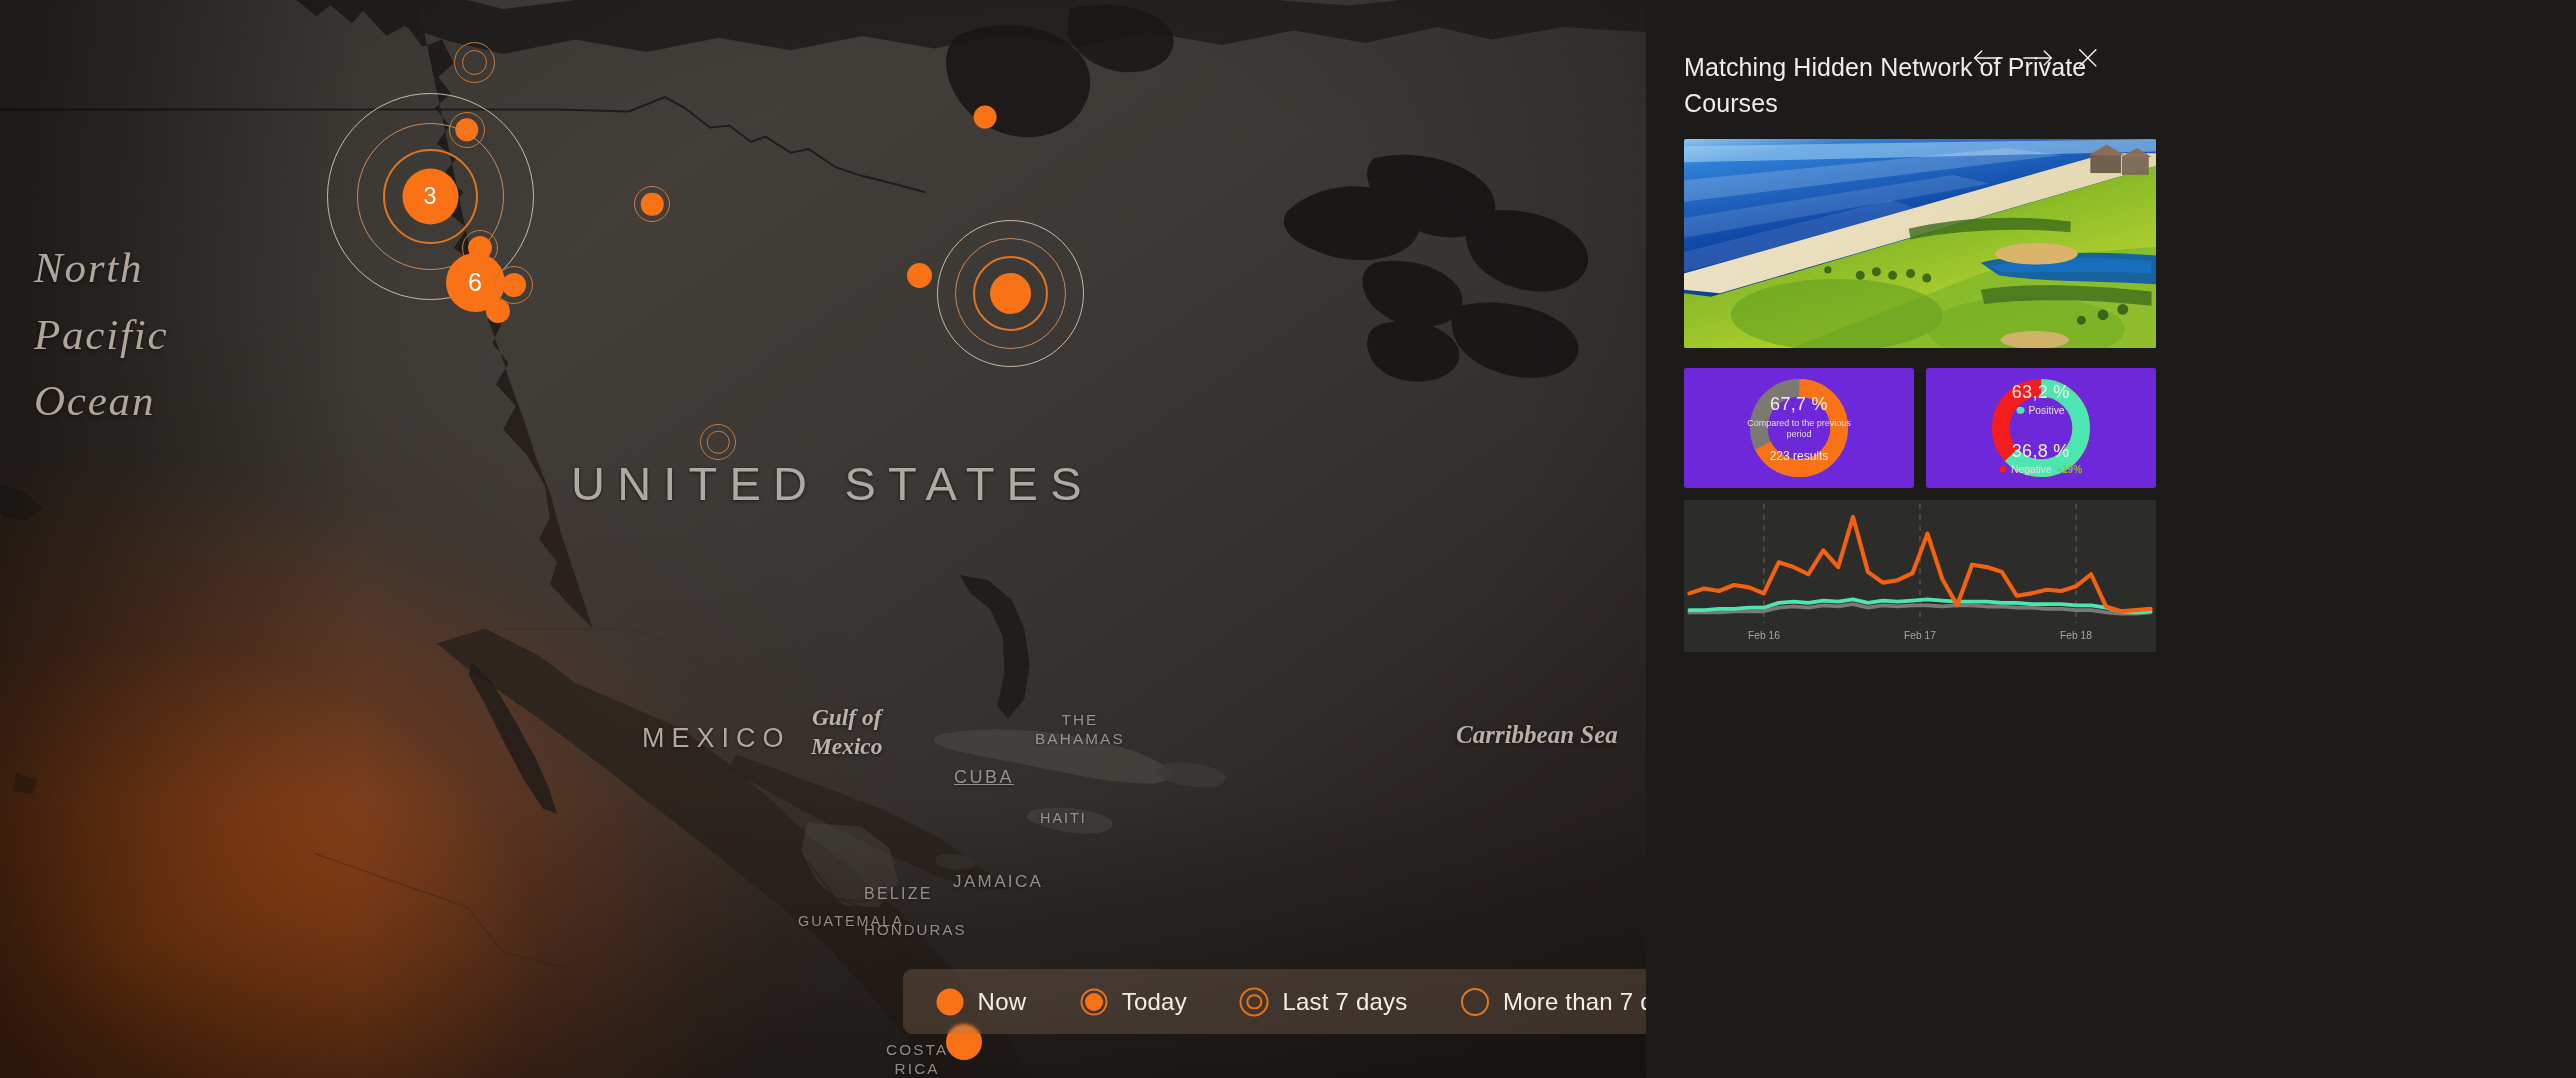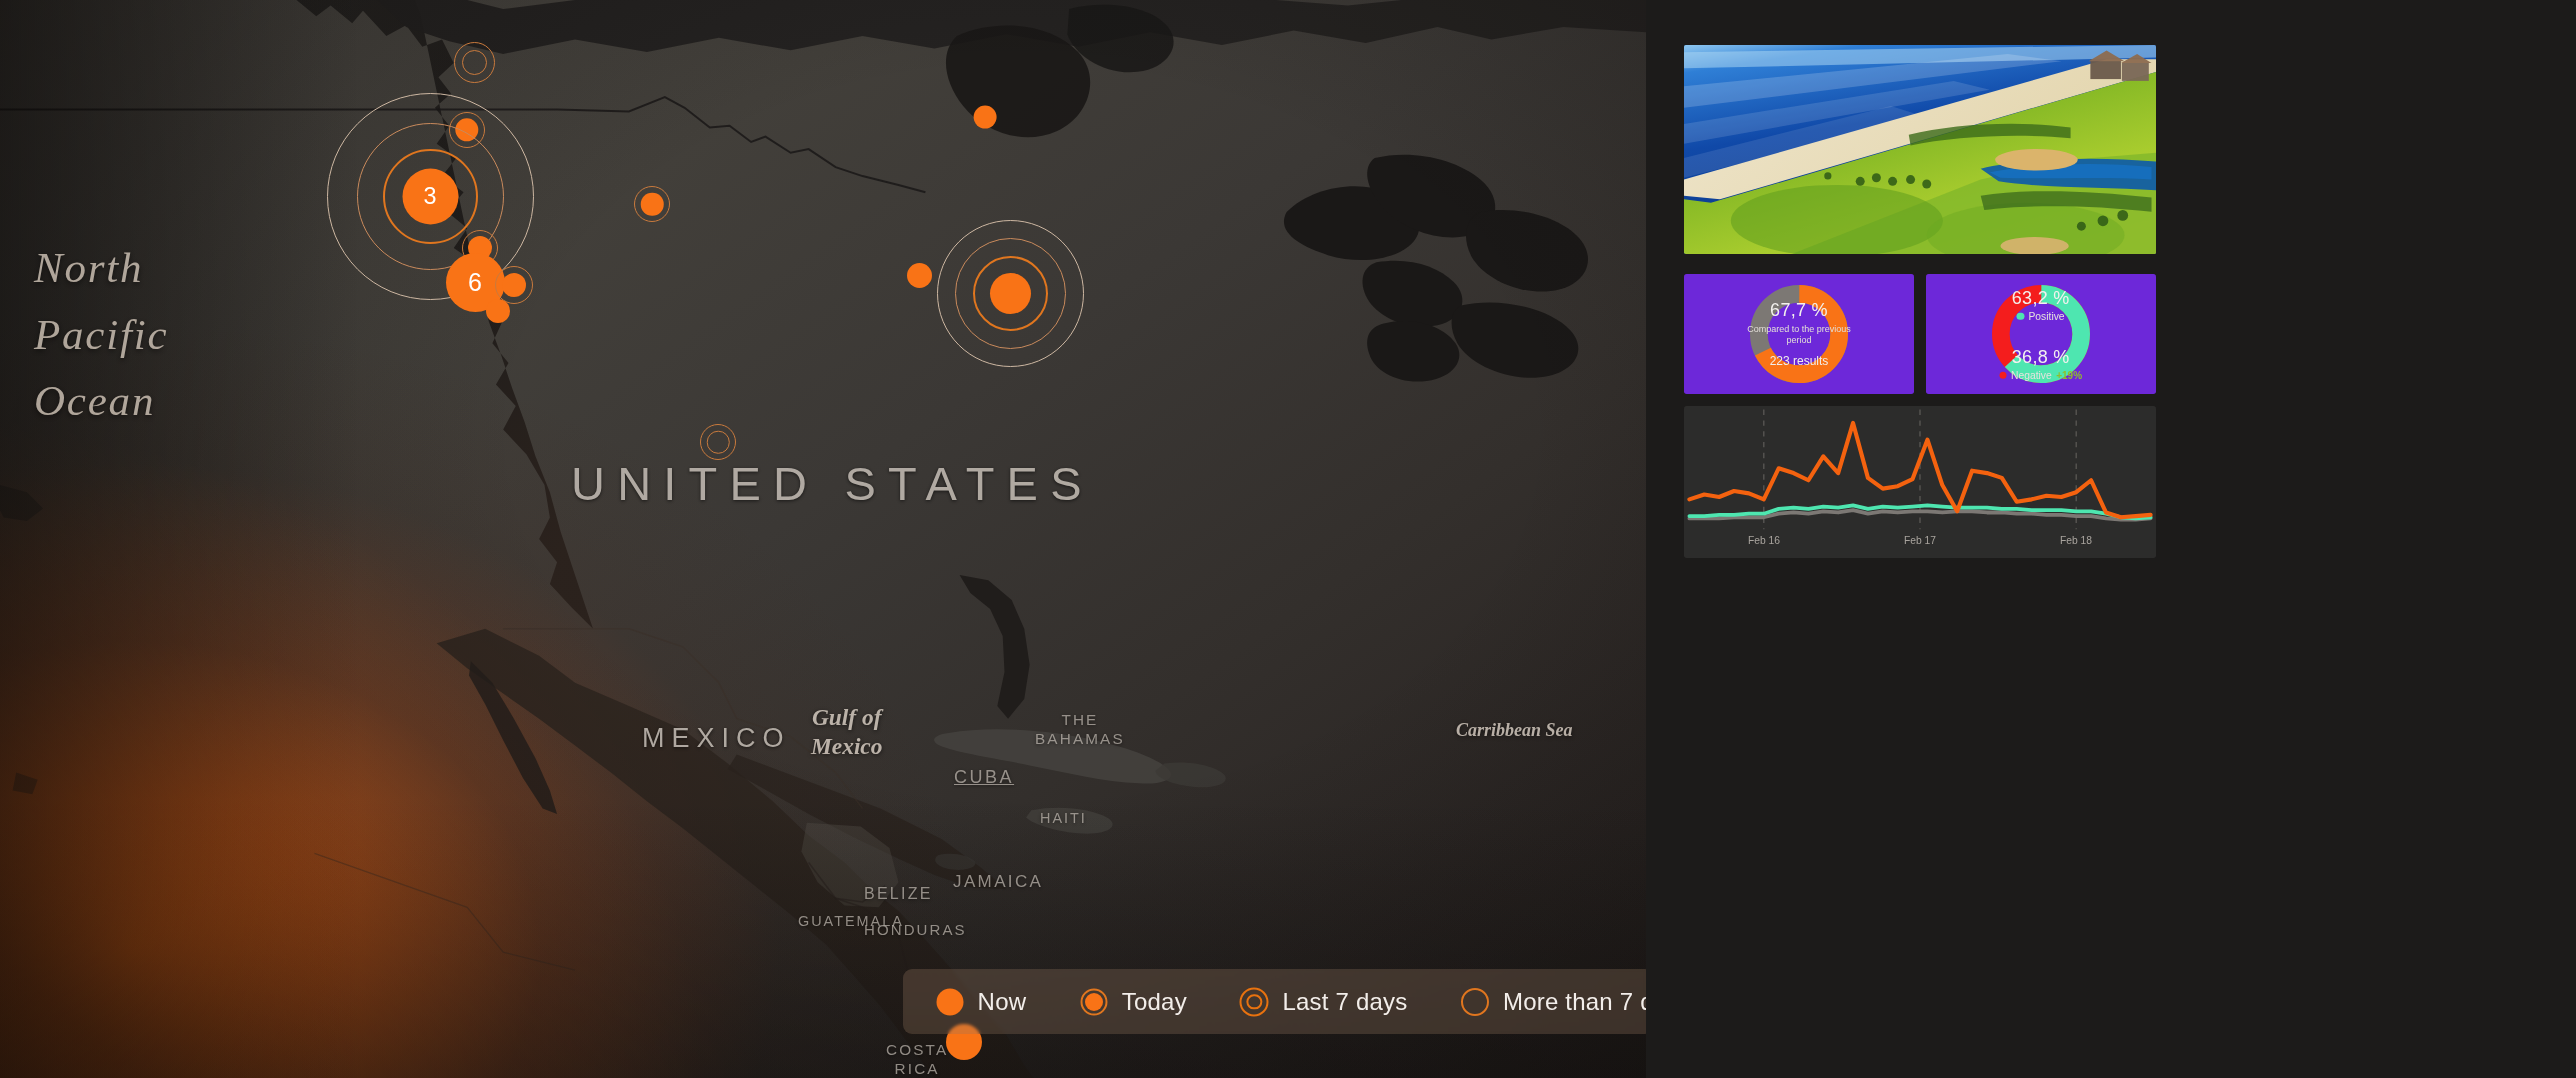--- a/index.html
+++ b/index.html
@@ -246,21 +246,21 @@
     </svg>
 
     <div class="map-vignette"></div>
 
     <div id="map-labels">
         <div class="ocean-label" style="left: 34px; top: 235px; font-size: 43px;">North
 Pacific
 Ocean</div>
         <div class="sea-label" style="left: 811px; top: 703px; font-size: 23.4px;">Gulf of
 Mexico</div>
-        <div class="sea-label" style="left: 1456px; top: 719px; font-size: 18px;">Carribbean Sea</div>
+        <div class="sea-label" style="left: 1456px; top: 719px; font-size: 25px;">Carribbean Sea</div>
         <div class="country-label" style="left: 571px; top: 456px; font-size: 47px;">UNITED STATES</div>
         <div class="country-label" style="left: 642px; top: 723px; font-size: 27px;">MEXICO</div>
         <div class="country-label small" style="left: 954px; top: 767px; font-size: 18px; text-decoration: underline;">CUBA</div>
         <div class="country-label small" style="left: 1035px; top: 710px; font-size: 15.3px; white-space: pre; text-align: center; line-height: 1.25;">THE
 BAHAMAS</div>
         <div class="country-label small" style="left: 1040px; top: 810px; font-size: 14.4px;">HAITI</div>
         <div class="country-label small" style="left: 953px; top: 872px; font-size: 17px;">JAMAICA</div>
         <div class="country-label small" style="left: 864px; top: 885px; font-size: 16px;">BELIZE</div>
         <div class="country-label small" style="left: 798px; top: 913px; font-size: 14.4px;">GUATEMALA</div>
         <div class="country-label small" style="left: 864px; top: 921px; font-size: 15px;">HONDURAS</div>
@@ -370,20 +370,21 @@
           </div>
           <div class="nav-btn">
             <svg width="21.6" height="21.6" viewBox="0 0 24 24" fill="none" stroke="#f2efec" stroke-width="1.6" stroke-linecap="round">
               <line x1="3" y1="3" x2="21" y2="21"></line>
                 <line x1="21" y1="3" x2="3" y2="21"></line>
             </svg>
           </div>
         </div>
       </div>
 
+      <div class="trend-title">Matching Hidden Network of Private Courses</div>
 
       <div class="hero">
         <svg viewBox="0 0 525 233" preserveAspectRatio="none">
           <defs>
             <linearGradient id="seag" x1="0" y1="0" x2="0.35" y2="1">
               <stop offset="0%" stop-color="#8ec7f0"></stop>
               <stop offset="12%" stop-color="#2f7fd6"></stop>
               <stop offset="45%" stop-color="#1049a8"></stop>
               <stop offset="100%" stop-color="#0b3582"></stop>
             </linearGradient>

